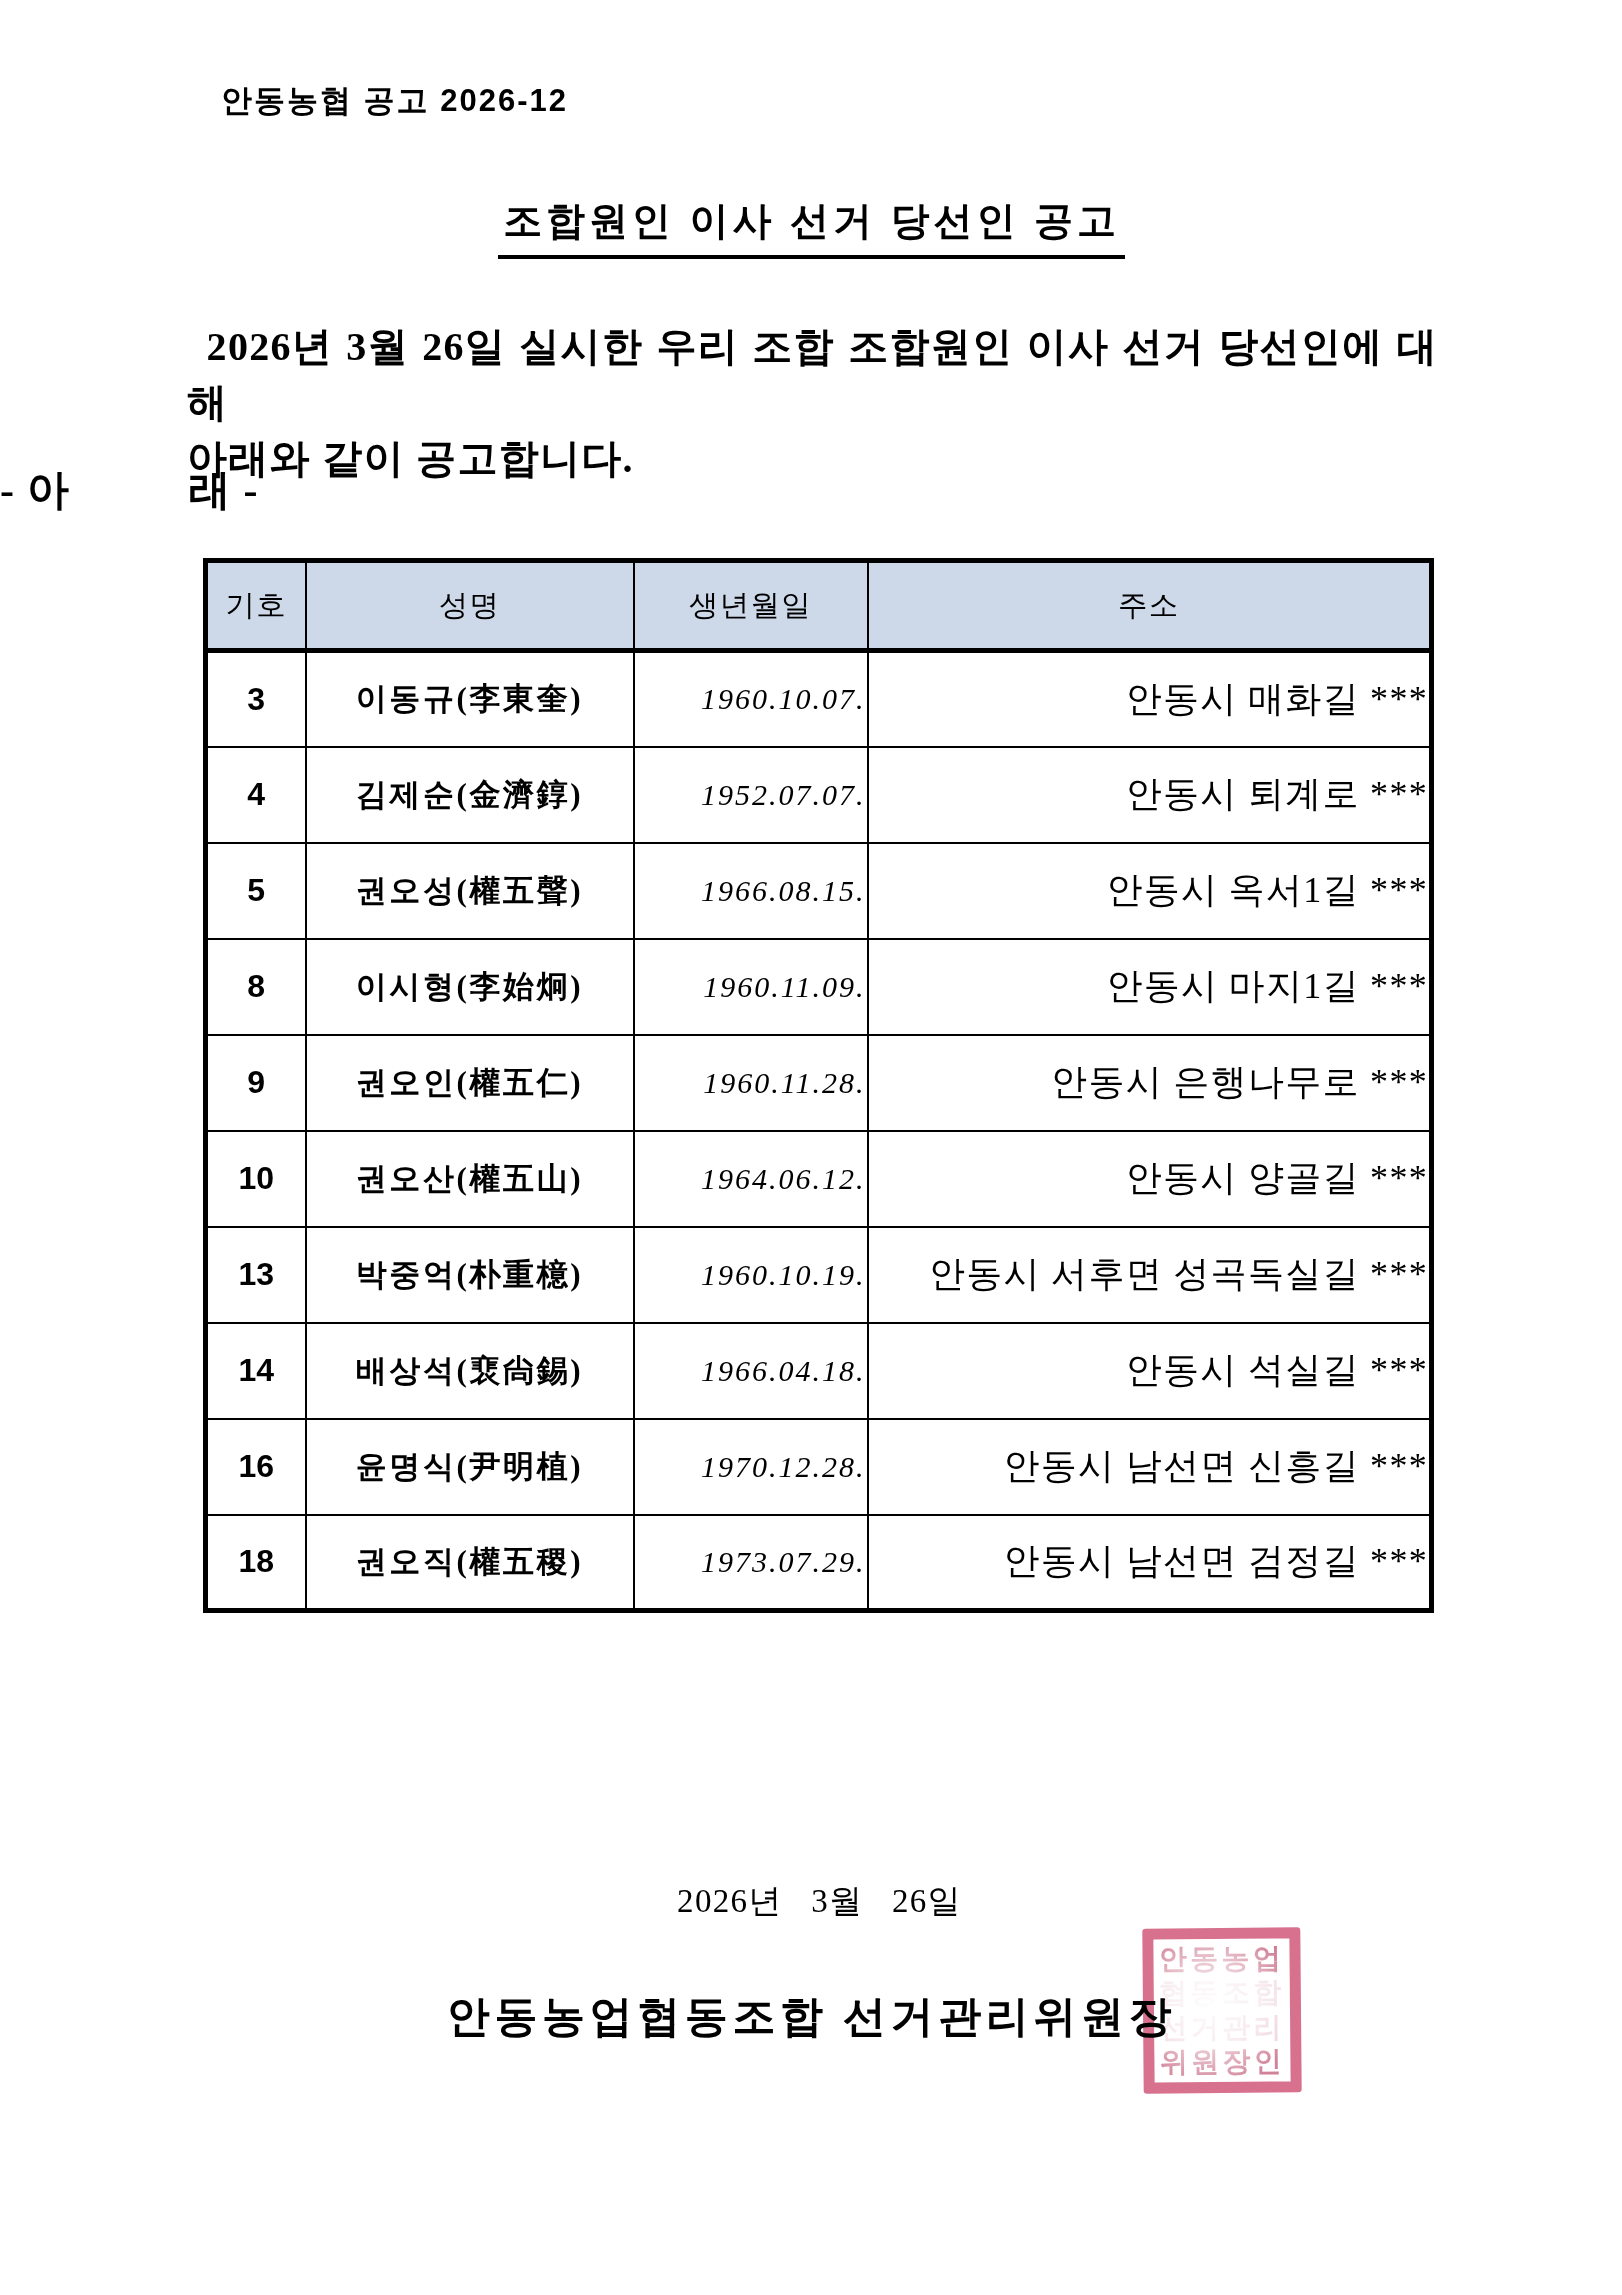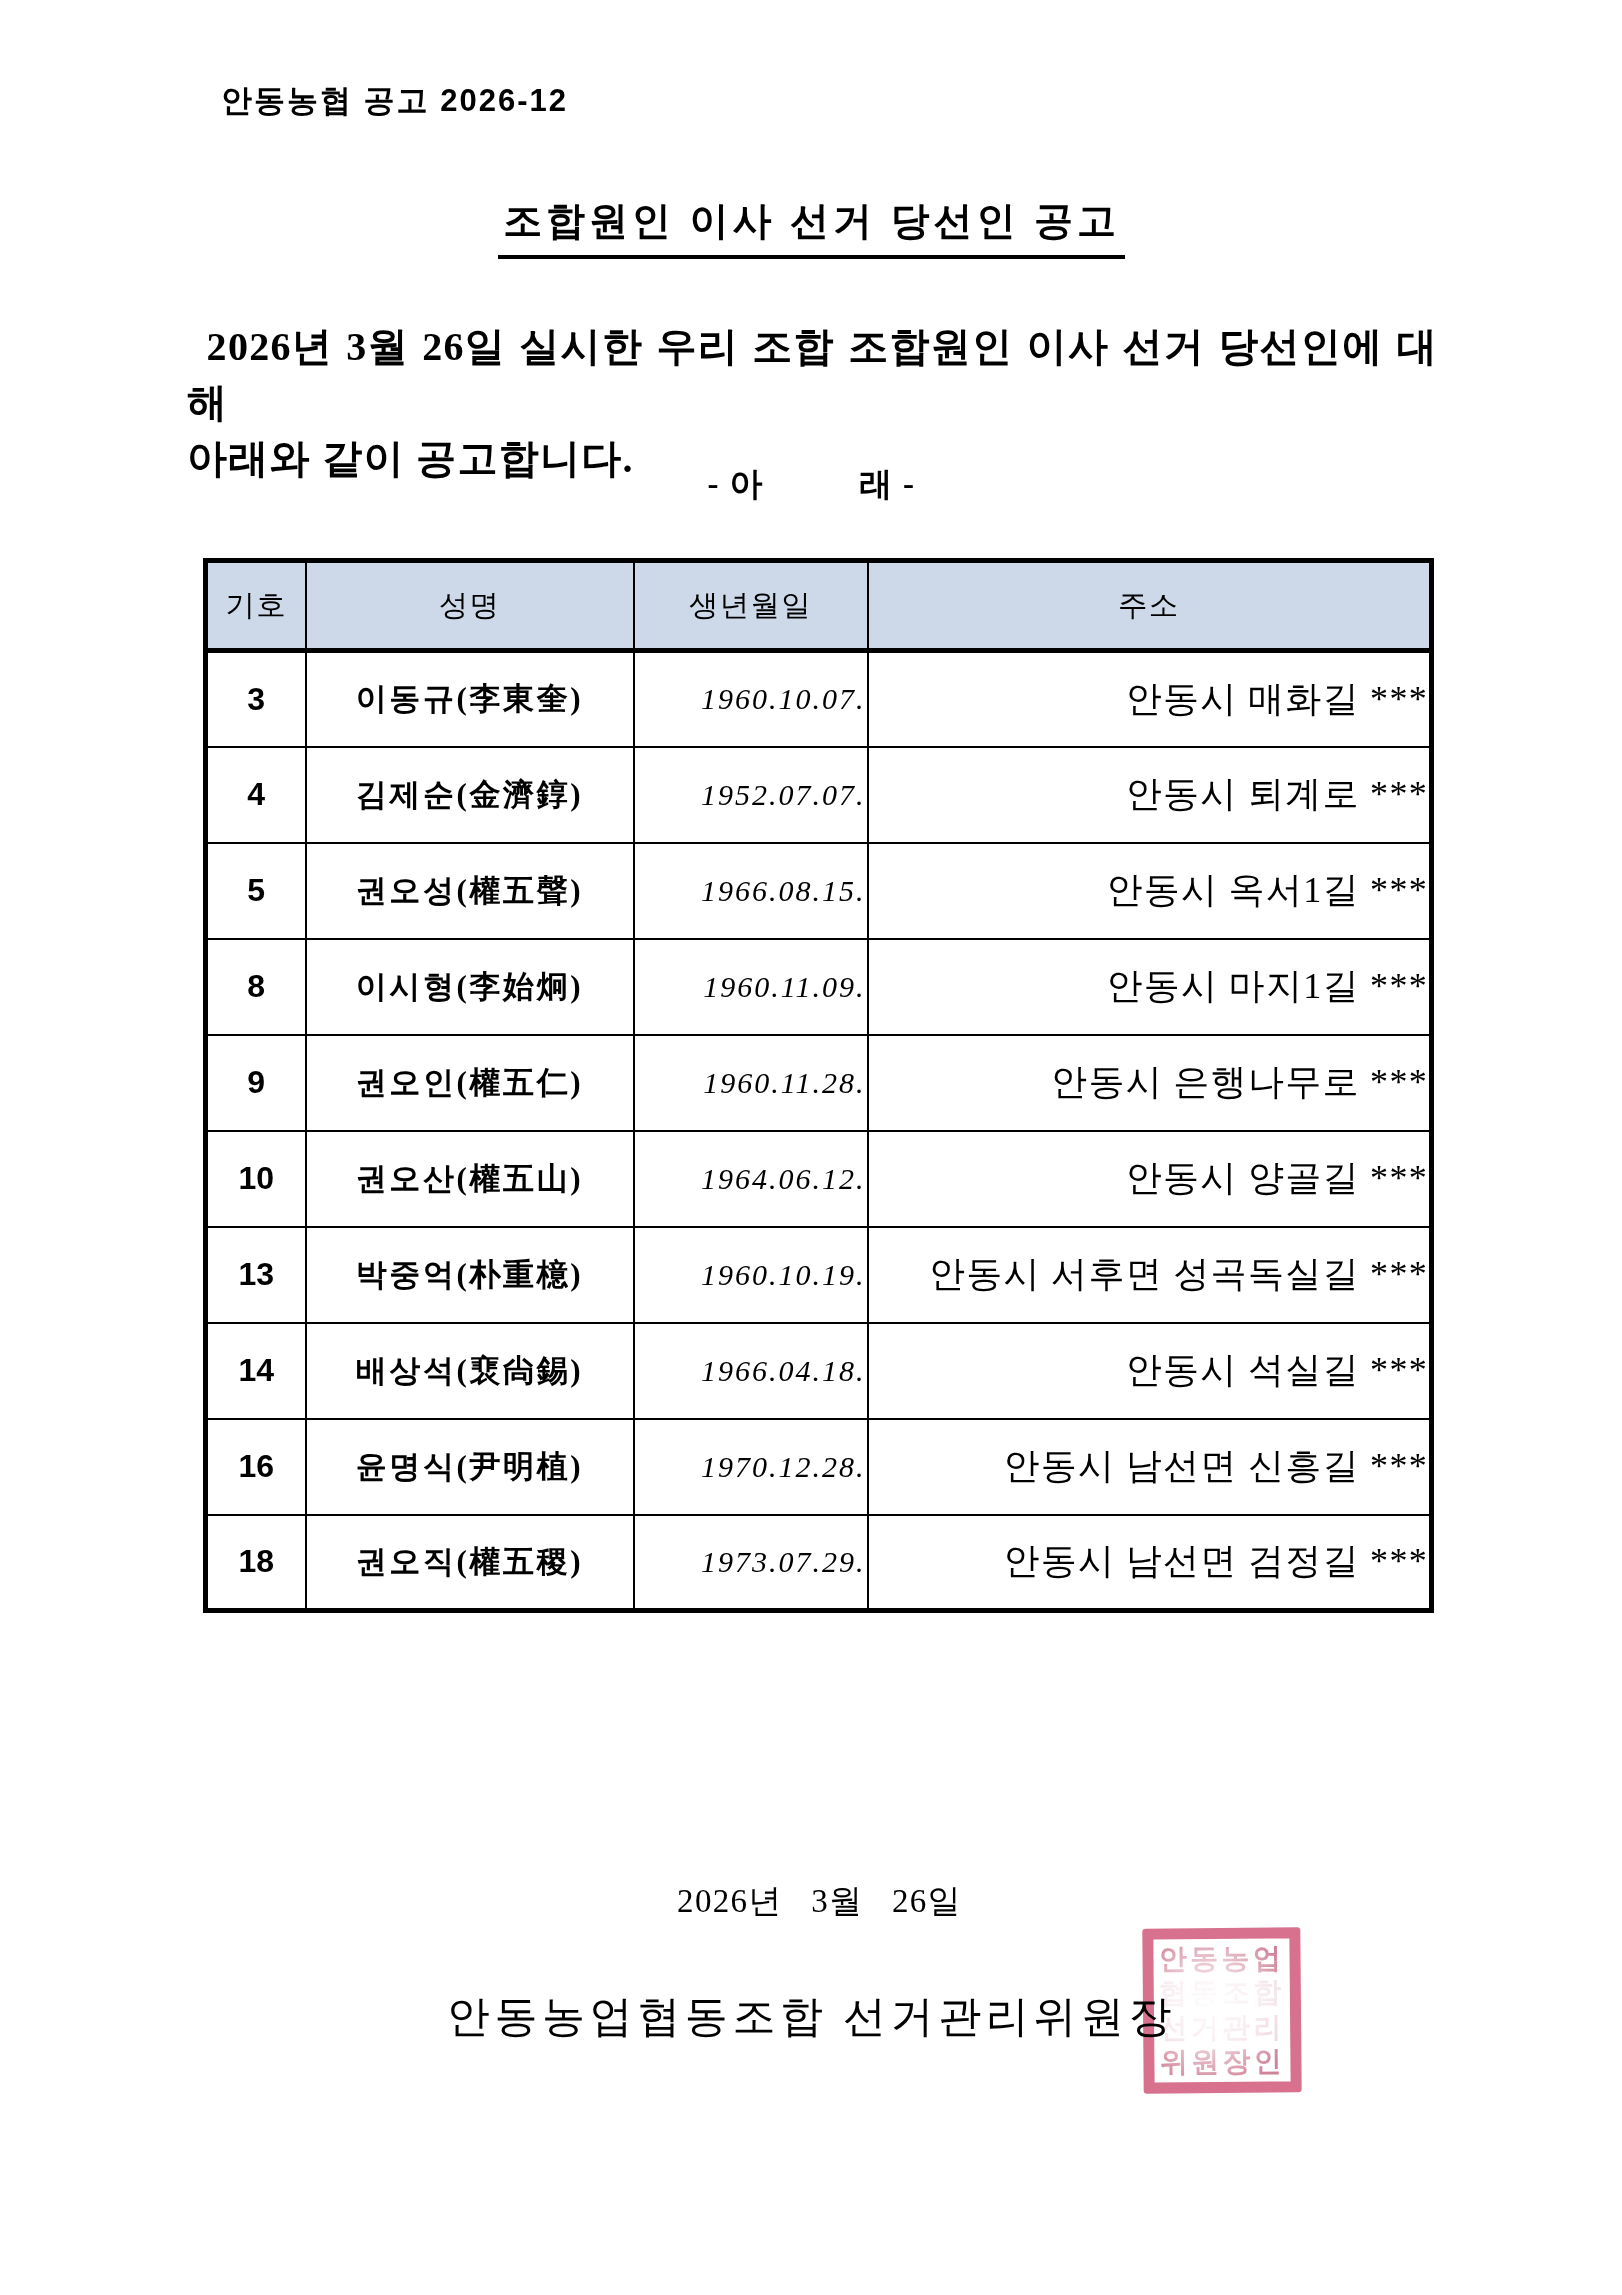--- a/index.html
+++ b/index.html
@@ -18,22 +18,22 @@
     font-size:39px;letter-spacing:3.9px;border-bottom:4.6px solid #000;padding:0 5.2px 6.5px 5.2px;
     white-space:pre;
   }
   .intro{
     position:absolute;left:187px;top:319px;width:1251px;
     font-weight:bold;font-size:40px;line-height:56px;letter-spacing:1.3px;
   }
   .intro-l1{text-align:justify;text-align-last:justify;text-indent:19.6px;}
   .intro-l2{text-align:left;}
   .divider{
-    position:absolute;top:462px;left:0;width:100%;text-align:center;
-    font-weight:bold;font-size:33px;white-space:pre;letter-spacing:1.3px;font-family:Liberation Serif, serif;
+    position:absolute;top:462px;left:0;width:100%;
+    font-weight:bold;font-size:42px;white-space:pre;letter-spacing:1.3px;font-family:Liberation Serif, serif;
   }
   table.winners{
     position:absolute;left:203px;top:558px;width:1226px;
     border-collapse:collapse;table-layout:fixed;
     border:5.2px solid #000;
     padding-left:20px;
   }
   table.winners th, table.winners td{
     border:2px solid #000;vertical-align:middle;overflow:hidden;
   }
@@ -49,21 +49,21 @@
   }
   td.c-name{font-weight:bold;font-size:31px;text-align:center;letter-spacing:2.6px;white-space:nowrap;}
   td.c-birth{font-size:30px;text-align:right;letter-spacing:2px;font-style:italic;}
   td.c-addr{font-size:36px;text-align:right;padding-left:19.6px;letter-spacing:1.3px;}
   .f-date{
     position:absolute;top:1879px;left:8px;width:100%;text-align:center;
     font-size:33px;white-space:pre;letter-spacing:1.3px;
   }
   .issuer{
     position:absolute;top:1988px;left:0;width:100%;text-align:center;
-    font-weight:normal;font-size:43px;letter-spacing:4.6px;z-index:2;white-space:pre;
+    font-weight:bold;font-size:43px;letter-spacing:4.6px;z-index:2;white-space:pre;
   }
   .stamp{
     position:absolute;left:1143px;top:1928px;width:158px;height:165px;
     box-sizing:border-box;border:11.8px solid #d7718e;border-radius:3.3px;
     background:#fff;z-index:1;transform:rotate(-0.5deg);
   }
   .stamp-inner{
     position:relative;width:100%;height:100%;
     display:flex;flex-direction:column;justify-content:space-around;align-items:center;
     padding:2.6px 0;box-sizing:border-box;

